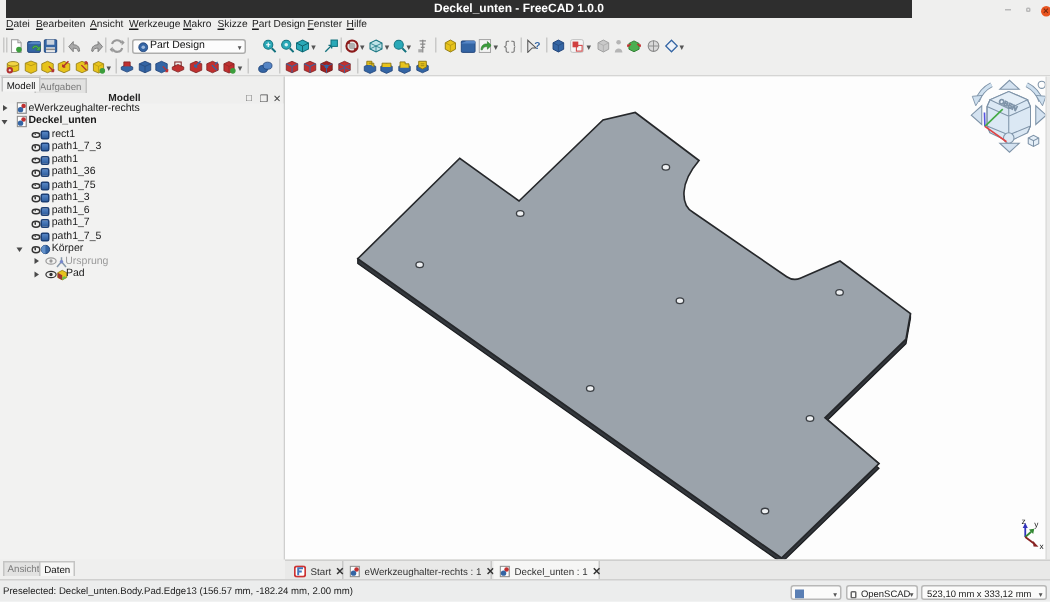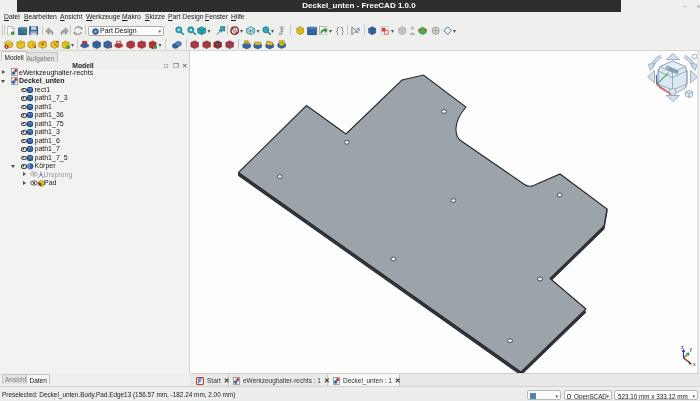--- a/index.html
+++ b/index.html
@@ -1,20 +1,20 @@
 <!DOCTYPE html>
 <html><head>
 <meta charset="utf-8">
 <style>
 * { margin:0; padding:0; box-sizing:border-box; }
 html,body { width:700px; height:401px; overflow:hidden; font-family:"Liberation Sans",sans-serif; }
 #app { position:absolute; top:0; left:0; width:700px; height:401px; background:#efefee; }
 .abs { position:absolute; }
 
-#titlebar { position:absolute; top:0; left:17px; width:604px; height:12px; background:#2e2e2e; }
+#titlebar { position:absolute; top:0; left:4px; width:604px; height:12px; background:#2e2e2e; }
 #titletext { position:absolute; top:1px; left:0; width:684px; text-align:center; color:#fff; font-size:8px; font-weight:bold; }
 
 #menubar { position:absolute; top:12px; left:0; width:700px; height:10px; background:#efefee; color:#1a1a1a; font-size:6.8px; }
 #menubar span { position:absolute; top:1px; }
 #menubar u { text-decoration:underline; }
 
 #tb1 { position:absolute; top:22px; left:0; width:700px; height:16px; background:#efefee; }
 #tb2 { position:absolute; top:38px; left:0; width:700px; height:13px; background:#efefee; border-bottom:1px solid #d5d5d4; }
 .ticon { position:absolute; top:3.5px; transform:scale(0.85); transform-origin:0 0; }
 .t2icon { position:absolute; top:1.5px; transform:scale(0.85); transform-origin:0 0; }

